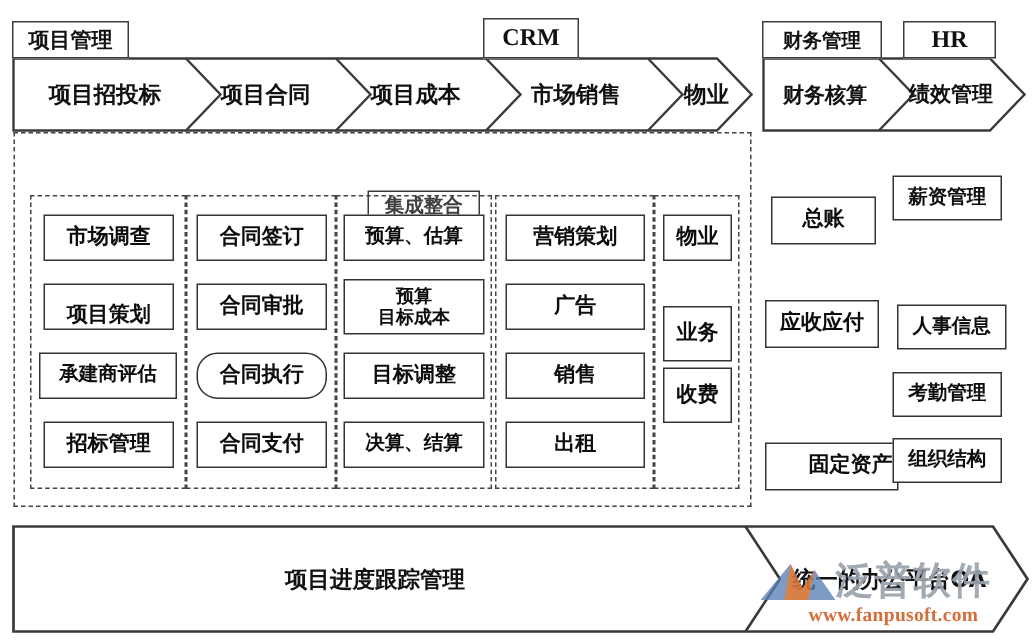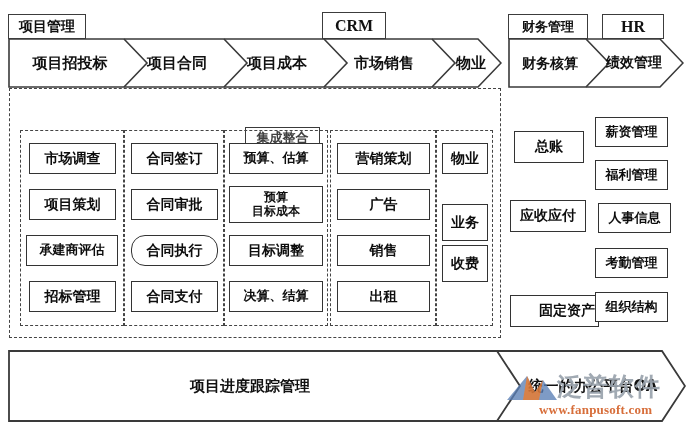--- a/index.html
+++ b/index.html
@@ -172,21 +172,21 @@
 
   <div class="dashgroup" style="left:20px;top:130px;width:104px;height:196px;"></div>
   <div class="dashgroup" style="left:124px;top:130px;width:100px;height:196px;"></div>
   <div class="dashgroup" style="left:224px;top:130px;width:104px;height:196px;"></div>
   <div class="dashgroup" style="left:330px;top:130px;width:106px;height:196px;"></div>
   <div class="dashgroup" style="left:436px;top:130px;width:57px;height:196px;"></div>
 
   <div class="modbox" style="left:29px;top:143px;width:87px;height:31px;">
     <span>市场调查</span>
   </div>
-  <div class="modbox" style="left:29px;top:189px;width:87px;height:31px;">
+  <div class="modbox" style="left:29px;top:189px;width:87px;height:31px;align-items:flex-end;">
     <span>项目策划</span>
   </div>
   <div class="modbox" style="left:26px;top:235px;width:92px;height:31px;font-size:13px;">
     <span>承建商评估</span>
   </div>
   <div class="modbox" style="left:29px;top:281px;width:87px;height:31px;">
     <span>招标管理</span>
   </div>
 
   <div class="modbox" style="left:131px;top:143px;width:87px;height:31px;">
@@ -244,23 +244,20 @@
   </div>
   <div class="modbox" style="left:510px;top:200px;width:76px;height:32px;">
     <span>应收应付</span>
   </div>
   <div class="modbox" style="left:510px;top:295px;width:89px;height:32px;padding-left:25px;">
     <span>固定资产</span>
   </div>
 
   <div class="modbox" style="left:595px;top:117px;width:73px;height:30px;font-size:13px;">
     <span>薪资管理</span>
-  </div>
-  <div class="modbox" style="left:595px;top:160px;width:73px;height:30px;font-size:13px;">
-    <span>福利管理</span>
   </div>
   <div class="modbox" style="left:598px;top:203px;width:73px;height:30px;font-size:13px;">
     <span>人事信息</span>
   </div>
   <div class="modbox" style="left:595px;top:248px;width:73px;height:30px;font-size:13px;">
     <span>考勤管理</span>
   </div>
   <div class="modbox" style="left:595px;top:292px;width:73px;height:30px;font-size:13px;">
     <span>组织结构</span>
   </div>

